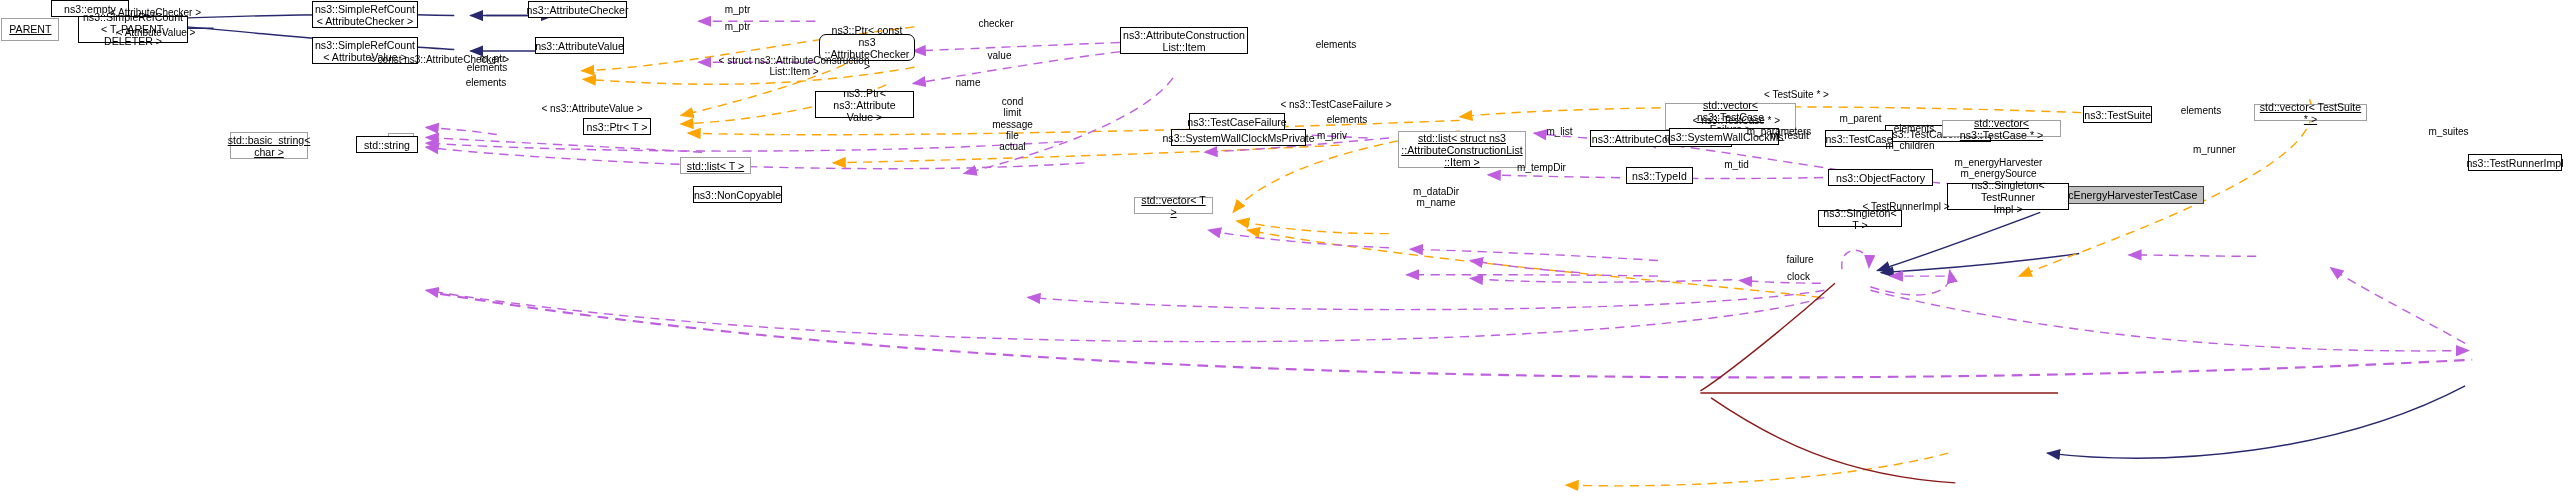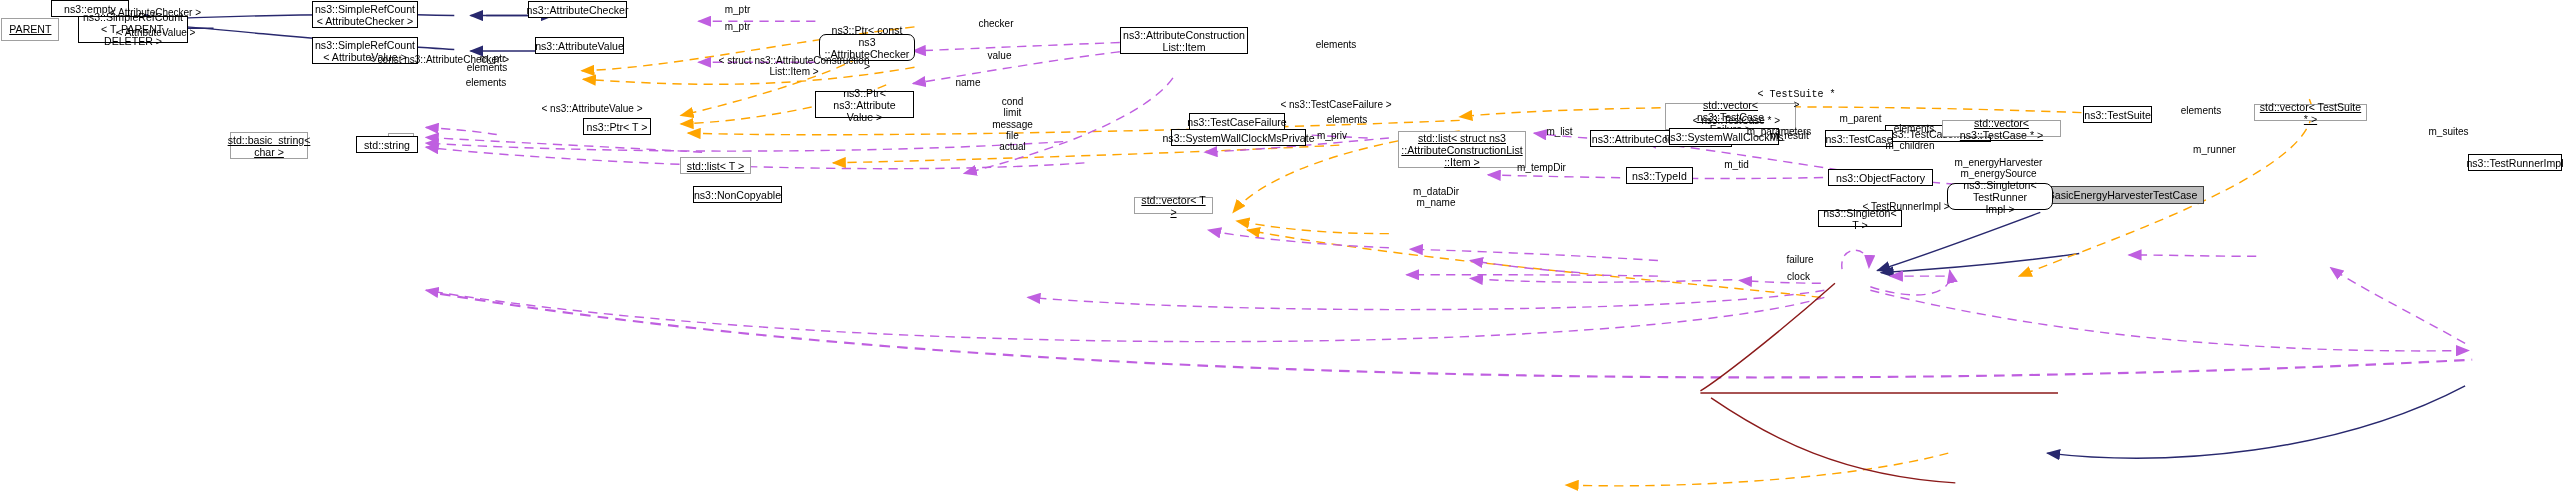--- a/index.html
+++ b/index.html
@@ -200,21 +200,21 @@
   <div class="node black" style="left:2083px;top:106px;width:69px;height:17px;">ns3::TestSuite</div>
 
   <div class="node thin" style="left:2254px;top:104px;width:113px;height:17px;">std::vector&lt; TestSuite * &gt;</div>
 
   <div class="node thin" style="left:1942px;top:120px;width:119px;height:17px;">std::vector&lt; ns3::TestCase * &gt;</div>
 
   <div class="node black" style="left:2468px;top:154px;width:94px;height:17px;">ns3::TestRunnerImpl</div>
 
   <div class="node black" style="left:693px;top:186px;width:89px;height:17px;">ns3::NonCopyable</div>
 
-  <div class="node black" style="left:1947px;top:183px;width:106px;height:27px;border-radius:8px;">ns3::Singleton&lt; TestRunner
+  <div class="node black" style="left:1947px;top:183px;width:122px;height:27px;">ns3::Singleton&lt; TestRunner
 Impl &gt;</div>
 
   <div class="node black" style="left:1818px;top:210px;width:84px;height:17px;">ns3::Singleton&lt; T &gt;</div>
 
   <div class="elabel" style="left:99px;top:7px;width:113px;">&lt; AttributeChecker &gt;</div>
 
   <div class="elabel" style="left:103px;top:27px;width:106px;">&lt; AttributeValue &gt;</div>
 
   <div class="elabel" style="left:716px;top:3.5px;width:43px;">m_ptr</div>
 
@@ -240,21 +240,21 @@
   <div class="elabel" style="left:455px;top:62px;width:64px;">elements</div>
 
   <div class="elabel" style="left:454px;top:77px;width:64px;">elements</div>
 
   <div class="elabel" style="left:1538px;top:126px;width:43px;">m_list</div>
 
   <div class="elabel" style="left:1740px;top:126px;width:78px;">m_parameters</div>
 
   <div class="elabel" style="left:1715px;top:159px;width:43px;">m_tid</div>
 
-  <div class="elabel" style="left:1754px;top:89px;width:85px;font-family:Liberation Mono, monospace;">&lt; TestSuite * &gt;</div>
+  <div class="elabel" style="left:1754px;top:89px;width:85px;">&lt; TestSuite * &gt;</div>
 
   <div class="elabel" style="left:1942px;top:157px;width:113px;">m_energyHarvester
 m_energySource</div>
 
   <div class="elabel" style="left:984px;top:96px;width:57px;text-align:center;">cond
 limit
 message
 file
 actual</div>
 

